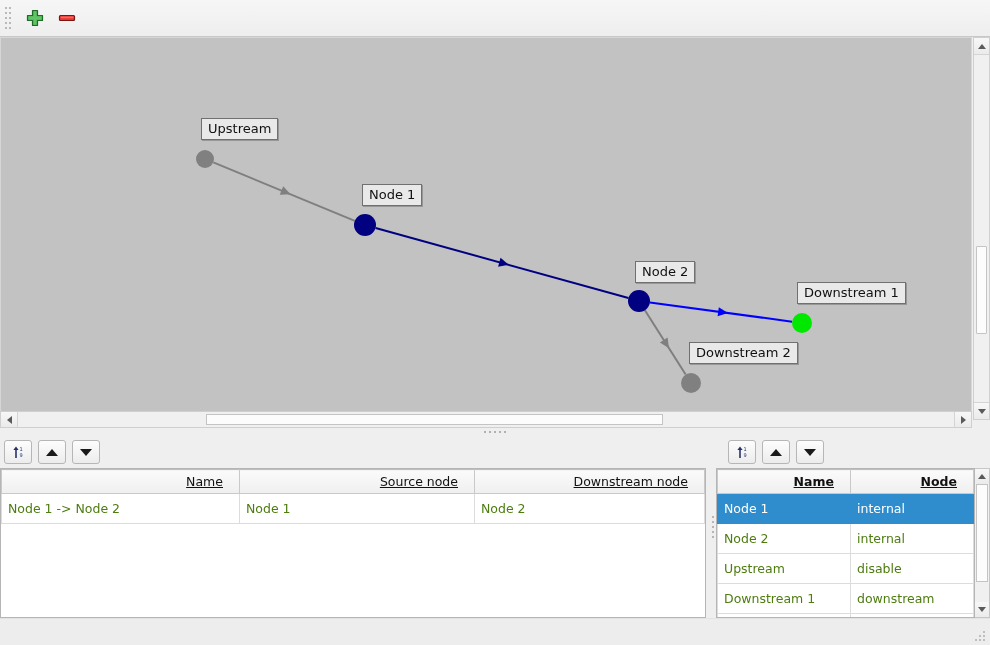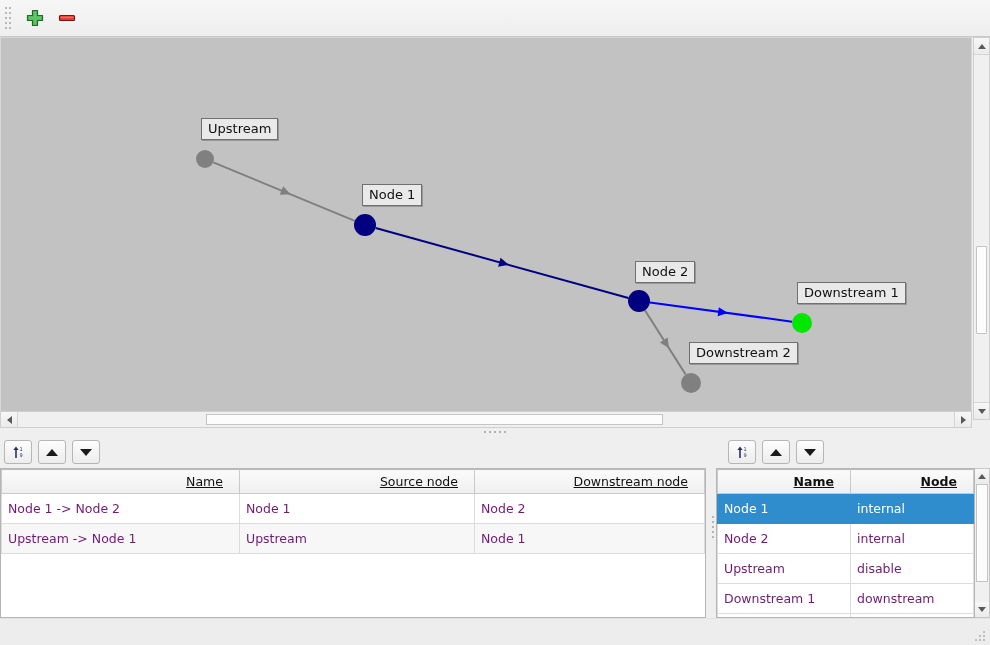--- a/index.html
+++ b/index.html
@@ -127,21 +127,21 @@
     background:#ffffff;font-size:12.5px;
   }
   table.grid th{
     background:linear-gradient(#fbfbfb,#efefef);
     border:1px solid #c9c9c9;border-top:1px solid #bdbdbd;
     height:23px;font-weight:normal;color:#111;text-align:right;
     padding:0 16px;
     text-decoration:underline;
   }
   table.grid td{
-    border:1px solid #dcdcdc;height:29px;padding:0 6px;color:#701a75;
+    border:1px solid #dcdcdc;height:29px;padding:0 6px;color:#4d7c0f;
     white-space:nowrap;overflow:hidden;text-overflow:ellipsis;
   }
   .gridbox{border:1px solid #b5b5b5;background:#fff;overflow:hidden;}
   .pane-left .gridbox{margin:0 4px 0 0;}
   table.grid tr.alt td{background:#f7f7f7;}
   table.grid.bold th{font-weight:bold;}
   table.grid tr.sel td{background:#2f8ccd;color:#ffffff;border-color:#2f8ccd;}
 
   .rightgridwrap{display:flex;flex:1 1 auto;min-height:0;}
   .rightvs{
@@ -276,25 +276,20 @@
               <th>Source node</th>
               <th>Downstream node</th>
             </tr>
           </thead>
           <tbody id="edges-body">
               <tr>
                 <td>Node 1 -&gt; Node 2</td>
                 <td>Node 1</td>
                 <td>Node 2</td>
               </tr>
-              <tr class="alt">
-                <td>Upstream -&gt; Node 1</td>
-                <td>Upstream</td>
-                <td>Node 1</td>
-              </tr>
             </tbody>
         </table>
       </div>
     </div>
 
     <div class="pane-divider">
       <span class="d">
           <i></i>
           <i></i>
           <i></i>

